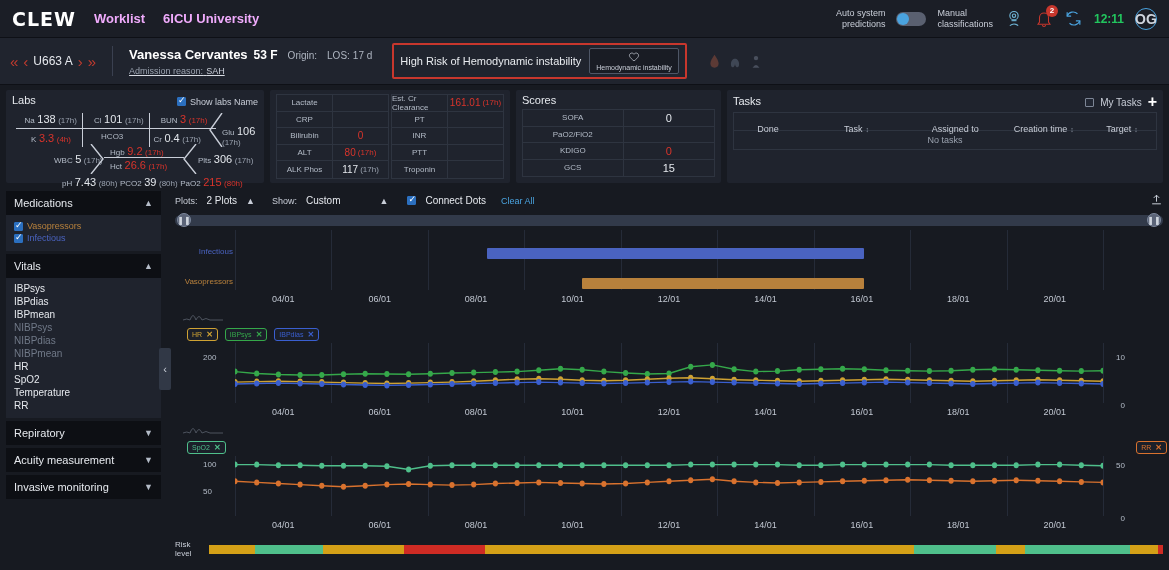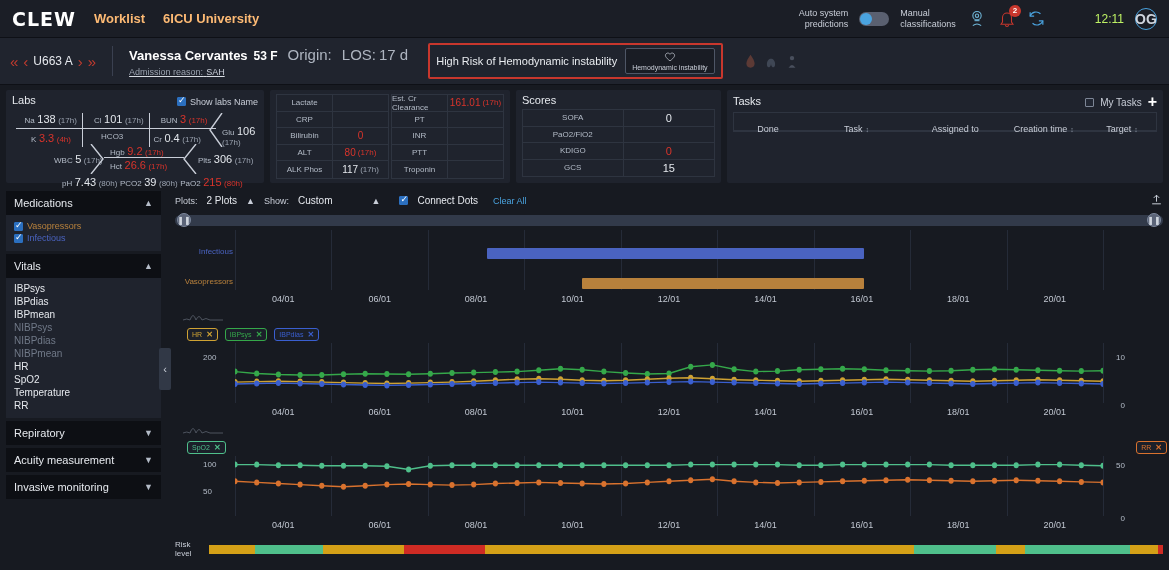--- a/index.html
+++ b/index.html
@@ -15,59 +15,59 @@
   .topbar {
     height: 38px; background: #1b1e26;
     display: flex; align-items: center;
     padding: 0 12px; gap: 18px;
     border-bottom: 1px solid #0e1016;
   }
   .logo {
     font-size: 19px; font-weight: bold; letter-spacing: 1px;
     color: #ffffff; font-family: "DejaVu Sans", sans-serif;
   }
-  .navlink { color: #fdba74; font-weight: bold; font-size: 13px; }
+  .navlink { color: #f0abfc; font-weight: bold; font-size: 13px; }
   .topbar-right { margin-left: auto; display: flex; align-items: center; gap: 11px; }
   .tlabel { font-size: 9px; line-height: 1.15; text-align: right; color: #c9ced8; }
   .tlabel.l2 { text-align: left; }
   .toggle {
     width: 30px; height: 14px; border-radius: 8px; background: #5a6070;
     position: relative;
   }
   .toggle::after {
     content: ''; position: absolute; left: 1px; top: 1px;
     width: 12px; height: 12px; border-radius: 50%; background: #4aa3df;
   }
   .icon-btn { position: relative; display: flex; align-items: center; }
   .badge {
     position: absolute; top: -5px; right: -5px;
     background: #c8372d; color: #fff; border-radius: 50%;
     width: 12px; height: 12px; font-size: 8px;
     display: flex; align-items: center; justify-content: center;
     font-weight: bold;
   }
-  .clock { font-size: 12px; font-weight: normal; color: #bef264; margin-left: 38px; }
+  .clock { font-size: 12px; font-weight: bold; color: #22c55e; }
   .avatar {
     width: 22px; height: 22px; border-radius: 50%;
     border: 1.4px solid #4aa3df; color: #cfd5de;
     font-size: 14px; display: flex; align-items: center; justify-content: center;
     font-weight: bold;
   }
   
   .patbar {
     height: 47px; background: #20242e;
     display: flex; align-items: center; padding: 0 10px; gap: 10px;
     border-bottom: 1px solid #0e1016;
   }
   .navarrows { display: flex; align-items: center; gap: 5px; color: #c23b2e; font-size: 15px; }
   .patid { color: #e6e9ee; font-size: 12px; }
   .vdiv { width: 1px; height: 30px; background: #3a4050; margin: 0 6px; }
   .pname { font-size: 13px; font-weight: bold; color: #ffffff; }
   .page { font-size: 12px; font-weight: bold; color: #fff; margin-left: 6px; }
-  .pmeta { font-size: 15px; color: #aeb5c0; margin-left: 10px; }
+  .pmeta { font-size: 10px; color: #aeb5c0; margin-left: 10px; }
   .padmit { font-size: 9px; color: #9aa2af; }
   .alertbox {
     border: 2px solid #c8372d; border-radius: 2px;
     padding: 3px 6px; display: flex; align-items: center; gap: 8px;
     margin-left: 10px; background: #20242e;
   }
   .alerttext { font-size: 11px; color: #e8ebef; }
   .alertchip {
     border: 1px solid #4e5666; background: #191c24;
     padding: 2px 6px; text-align: center; border-radius: 2px;
@@ -441,20 +441,21 @@
       </div>
     </div>
     <div class="ttab">
       <div class="hr" id="tasks-head-row">
           <span style="flex: 1 1 0%;">Done</span>
           <span style="flex: 1.6 1 0%;">Task<span class="sorticon">↕</span></span>
           <span style="flex: 1.3 1 0%;">Assigned to</span>
           <span style="flex: 1.3 1 0%;">Creation time<span class="sorticon">↕</span></span>
           <span style="flex: 1 1 0%;">Target<span class="sorticon">↕</span></span>
         </div>
+      <div class="empty">No tasks</div>
     </div>
   </div>
 </div>
 
 <div class="content">
 
   <div class="sidebar">
     <div class="sec-head">
       <span>Medications</span>
       <span class="chev">▲</span>
@@ -502,21 +503,21 @@
 
     <div class="collapse-handle">‹</div>
   </div>
 
   <div class="plotarea">
 
     <div class="plottools">
       <span class="tool-k">Plots:</span>
       <span class="tool-v">2 Plots</span>
       <span class="chev-up">▲</span>
-      <span class="tool-k" style="">Show:</span>
+      <span class="tool-k" style="margin-left:8px">Show:</span>
       <span class="tool-v">Custom</span>
       <span class="chev-up" style="margin-left:30px">▲</span>
       <span class="cb on" style="margin-left:10px"></span>
       <span class="tool-v">Connect Dots</span>
       <span class="clear-all">Clear All</span>
       <span class="upload">
         <svg width="13" height="13" viewBox="0 0 24 24" fill="none" stroke="#ccd2db" stroke-width="1.8">
           <path d="M12 16 V4 M7 9 l5 -5 l5 5 M4 20 h16"></path>
         </svg>
       </span>

